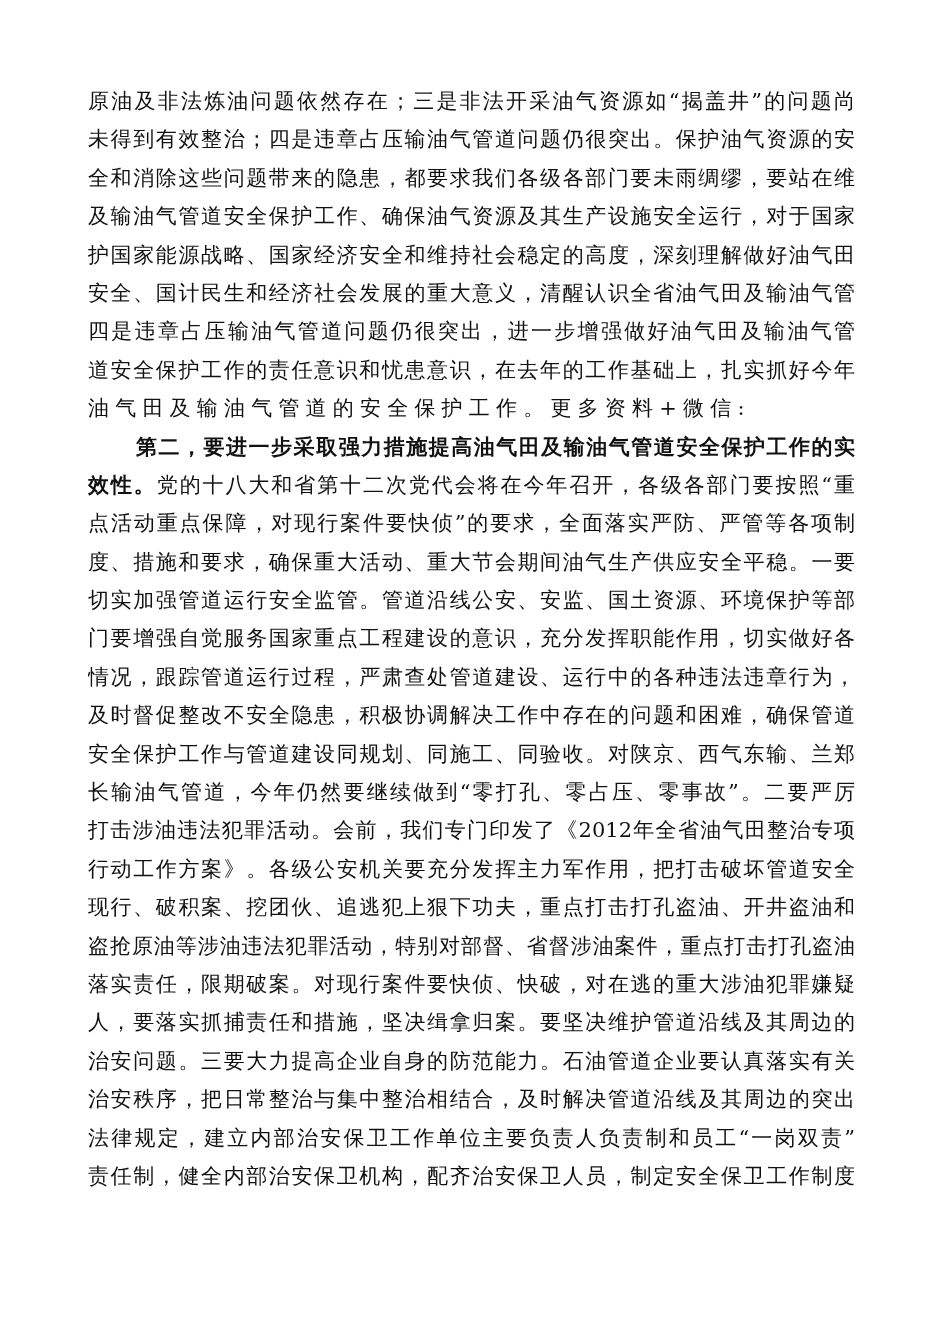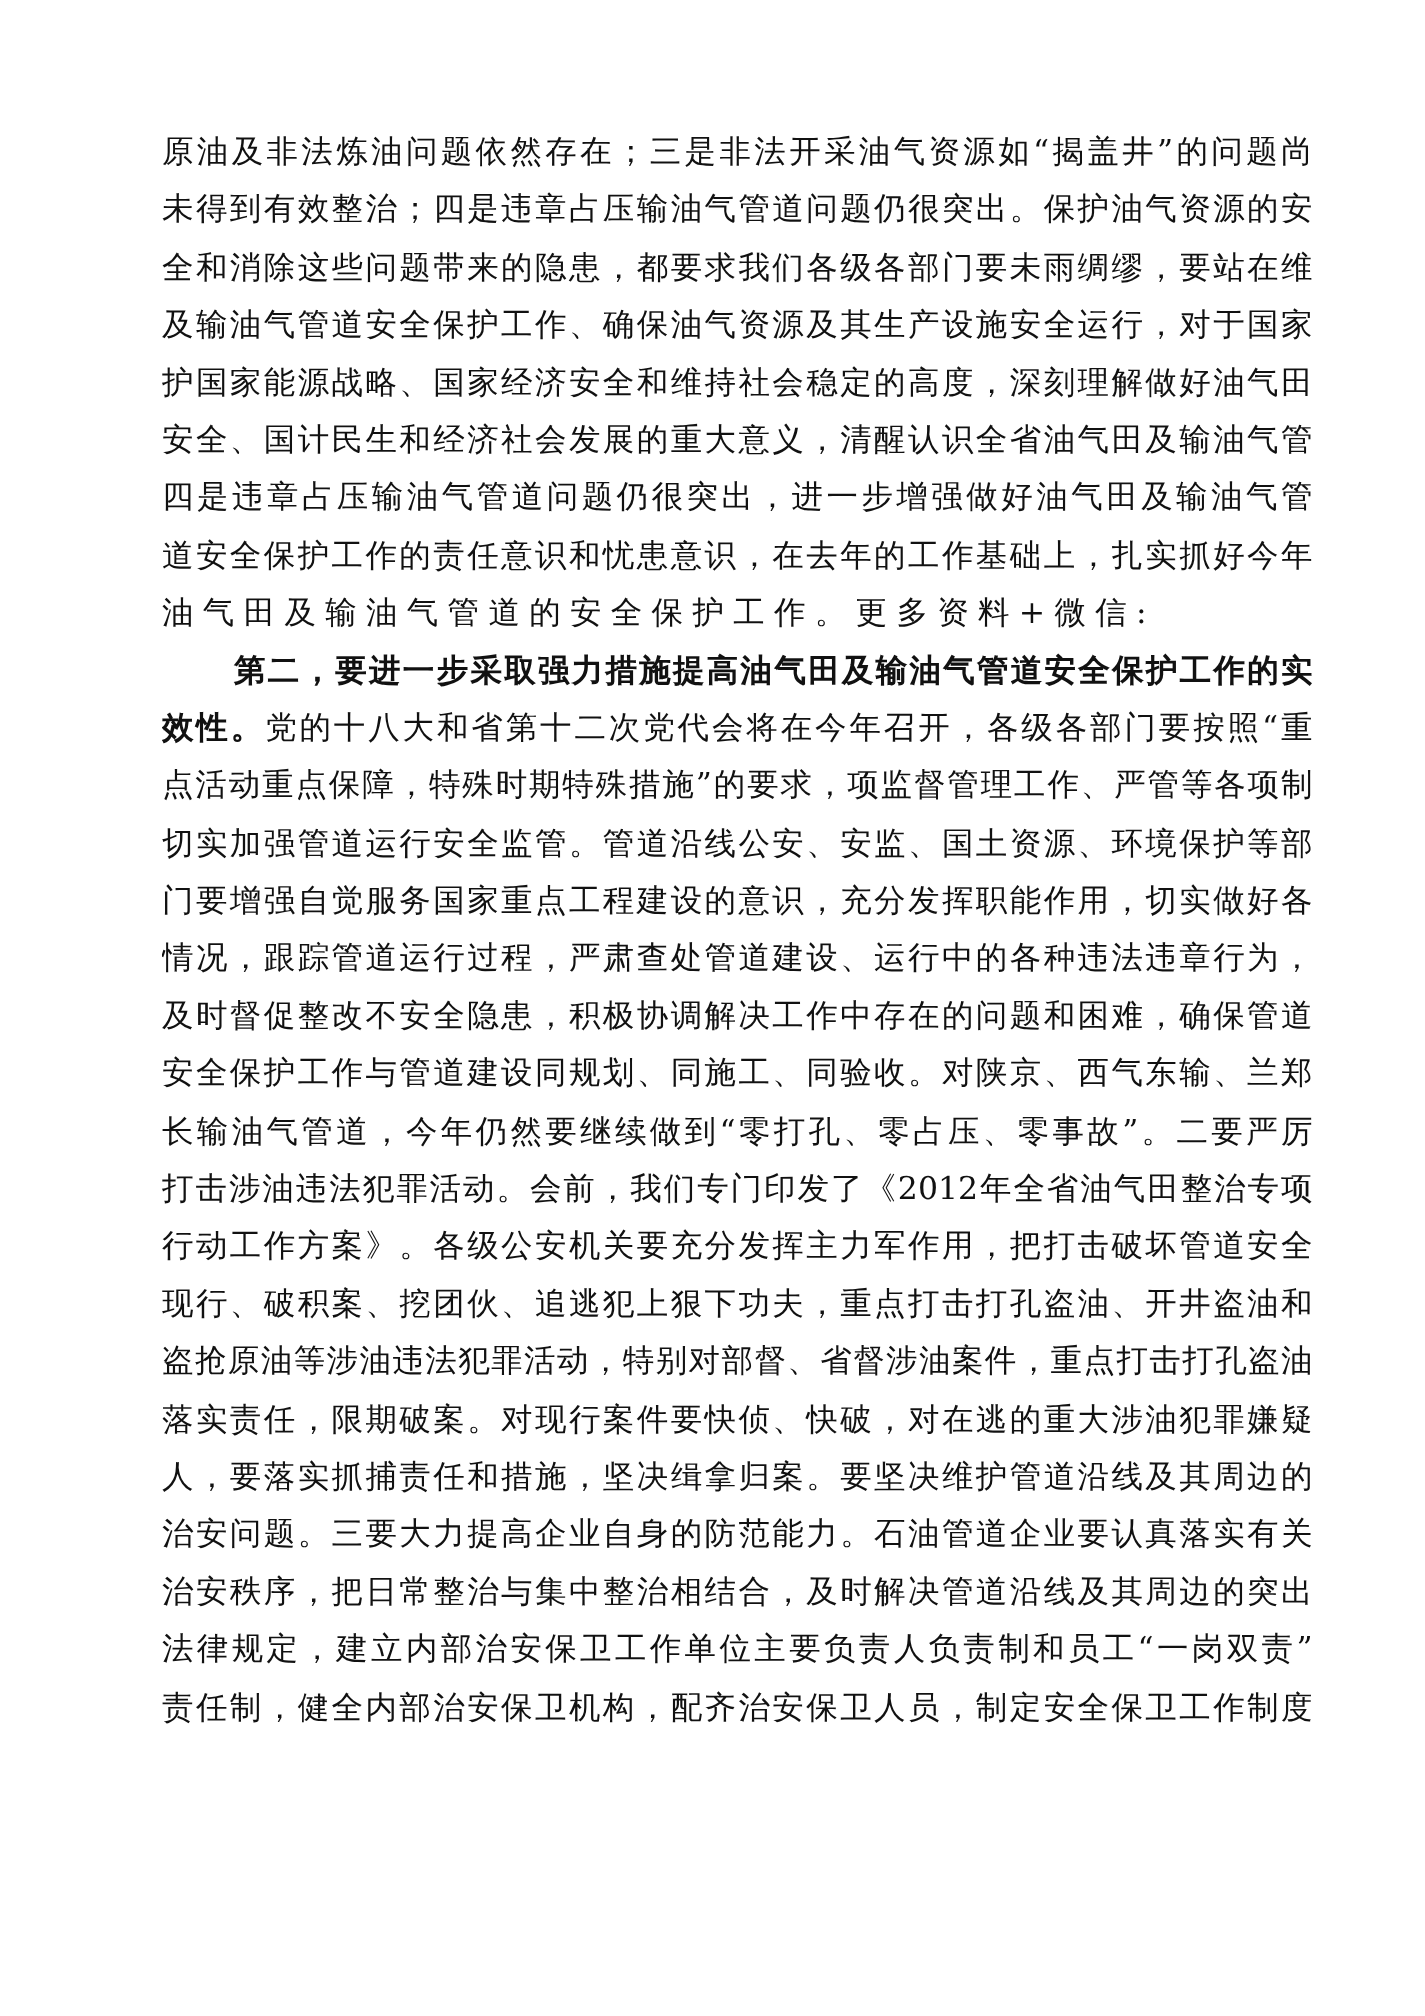--- a/index.html
+++ b/index.html
@@ -10,21 +10,21 @@
     body {
       width: 950px;
       height: 1344px;
       position: relative;
       overflow: hidden;
       font-family: "DejaVu Serif", "Liberation Serif", serif;
       color: #111111;
     }
     .page {
       position: absolute;
-      left: 108px;
+      left: 88px;
       top: 82px;
       width: 767px;
     }
     .line {
       height: 38.4px;
       line-height: 38.4px;
       font-size: 21px;
       white-space: nowrap;
       text-align: justify;
       text-align-last: justify;
@@ -56,21 +56,22 @@
     <div class="line">四是违章占压输油气管道问题仍很突出，进一步增强做好油气田及输油气管</div>
     <div class="line">道安全保护工作的责任意识和忧患意识，在去年的工作基础上，扎实抓好今年</div>
     <div class="line last">油气田及输油气管道的安全保护工作。更多资料+微信:</div>
   </div>
 
   <div>
     <div class="line indent bold">第二，要进一步采取强力措施提高油气田及输油气管道安全保护工作的实</div>
     <div class="line">
       <span class="bold">效性。</span><span>党的十八大和省第十二次党代会将在今年召开，各级各部门要按照“重</span>
     </div>
-    <div class="line">点活动重点保障，特殊时期特殊措施”的要求，项监督管理工作、严管等各项制</div>
+    <div class="line">点活动重点保障，对现行案件要快侦”的要求，全面落实严防、严管等各项制</div>
+    <div class="line">度、措施和要求，确保重大活动、重大节会期间油气生产供应安全平稳。一要</div>
     <div class="line">切实加强管道运行安全监管。管道沿线公安、安监、国土资源、环境保护等部</div>
     <div class="line">门要增强自觉服务国家重点工程建设的意识，充分发挥职能作用，切实做好各</div>
     <div class="line">情况，跟踪管道运行过程，严肃查处管道建设、运行中的各种违法违章行为，</div>
     <div class="line">及时督促整改不安全隐患，积极协调解决工作中存在的问题和困难，确保管道</div>
     <div class="line">安全保护工作与管道建设同规划、同施工、同验收。对陕京、西气东输、兰郑</div>
     <div class="line">长输油气管道，今年仍然要继续做到“零打孔、零占压、零事故”。二要严厉</div>
     <div class="line">打击涉油违法犯罪活动。会前，我们专门印发了《2012年全省油气田整治专项</div>
     <div class="line">行动工作方案》。各级公安机关要充分发挥主力军作用，把打击破坏管道安全</div>
     <div class="line">现行、破积案、挖团伙、追逃犯上狠下功夫，重点打击打孔盗油、开井盗油和</div>
     <div class="line">盗抢原油等涉油违法犯罪活动，特别对部督、省督涉油案件，重点打击打孔盗油</div>

